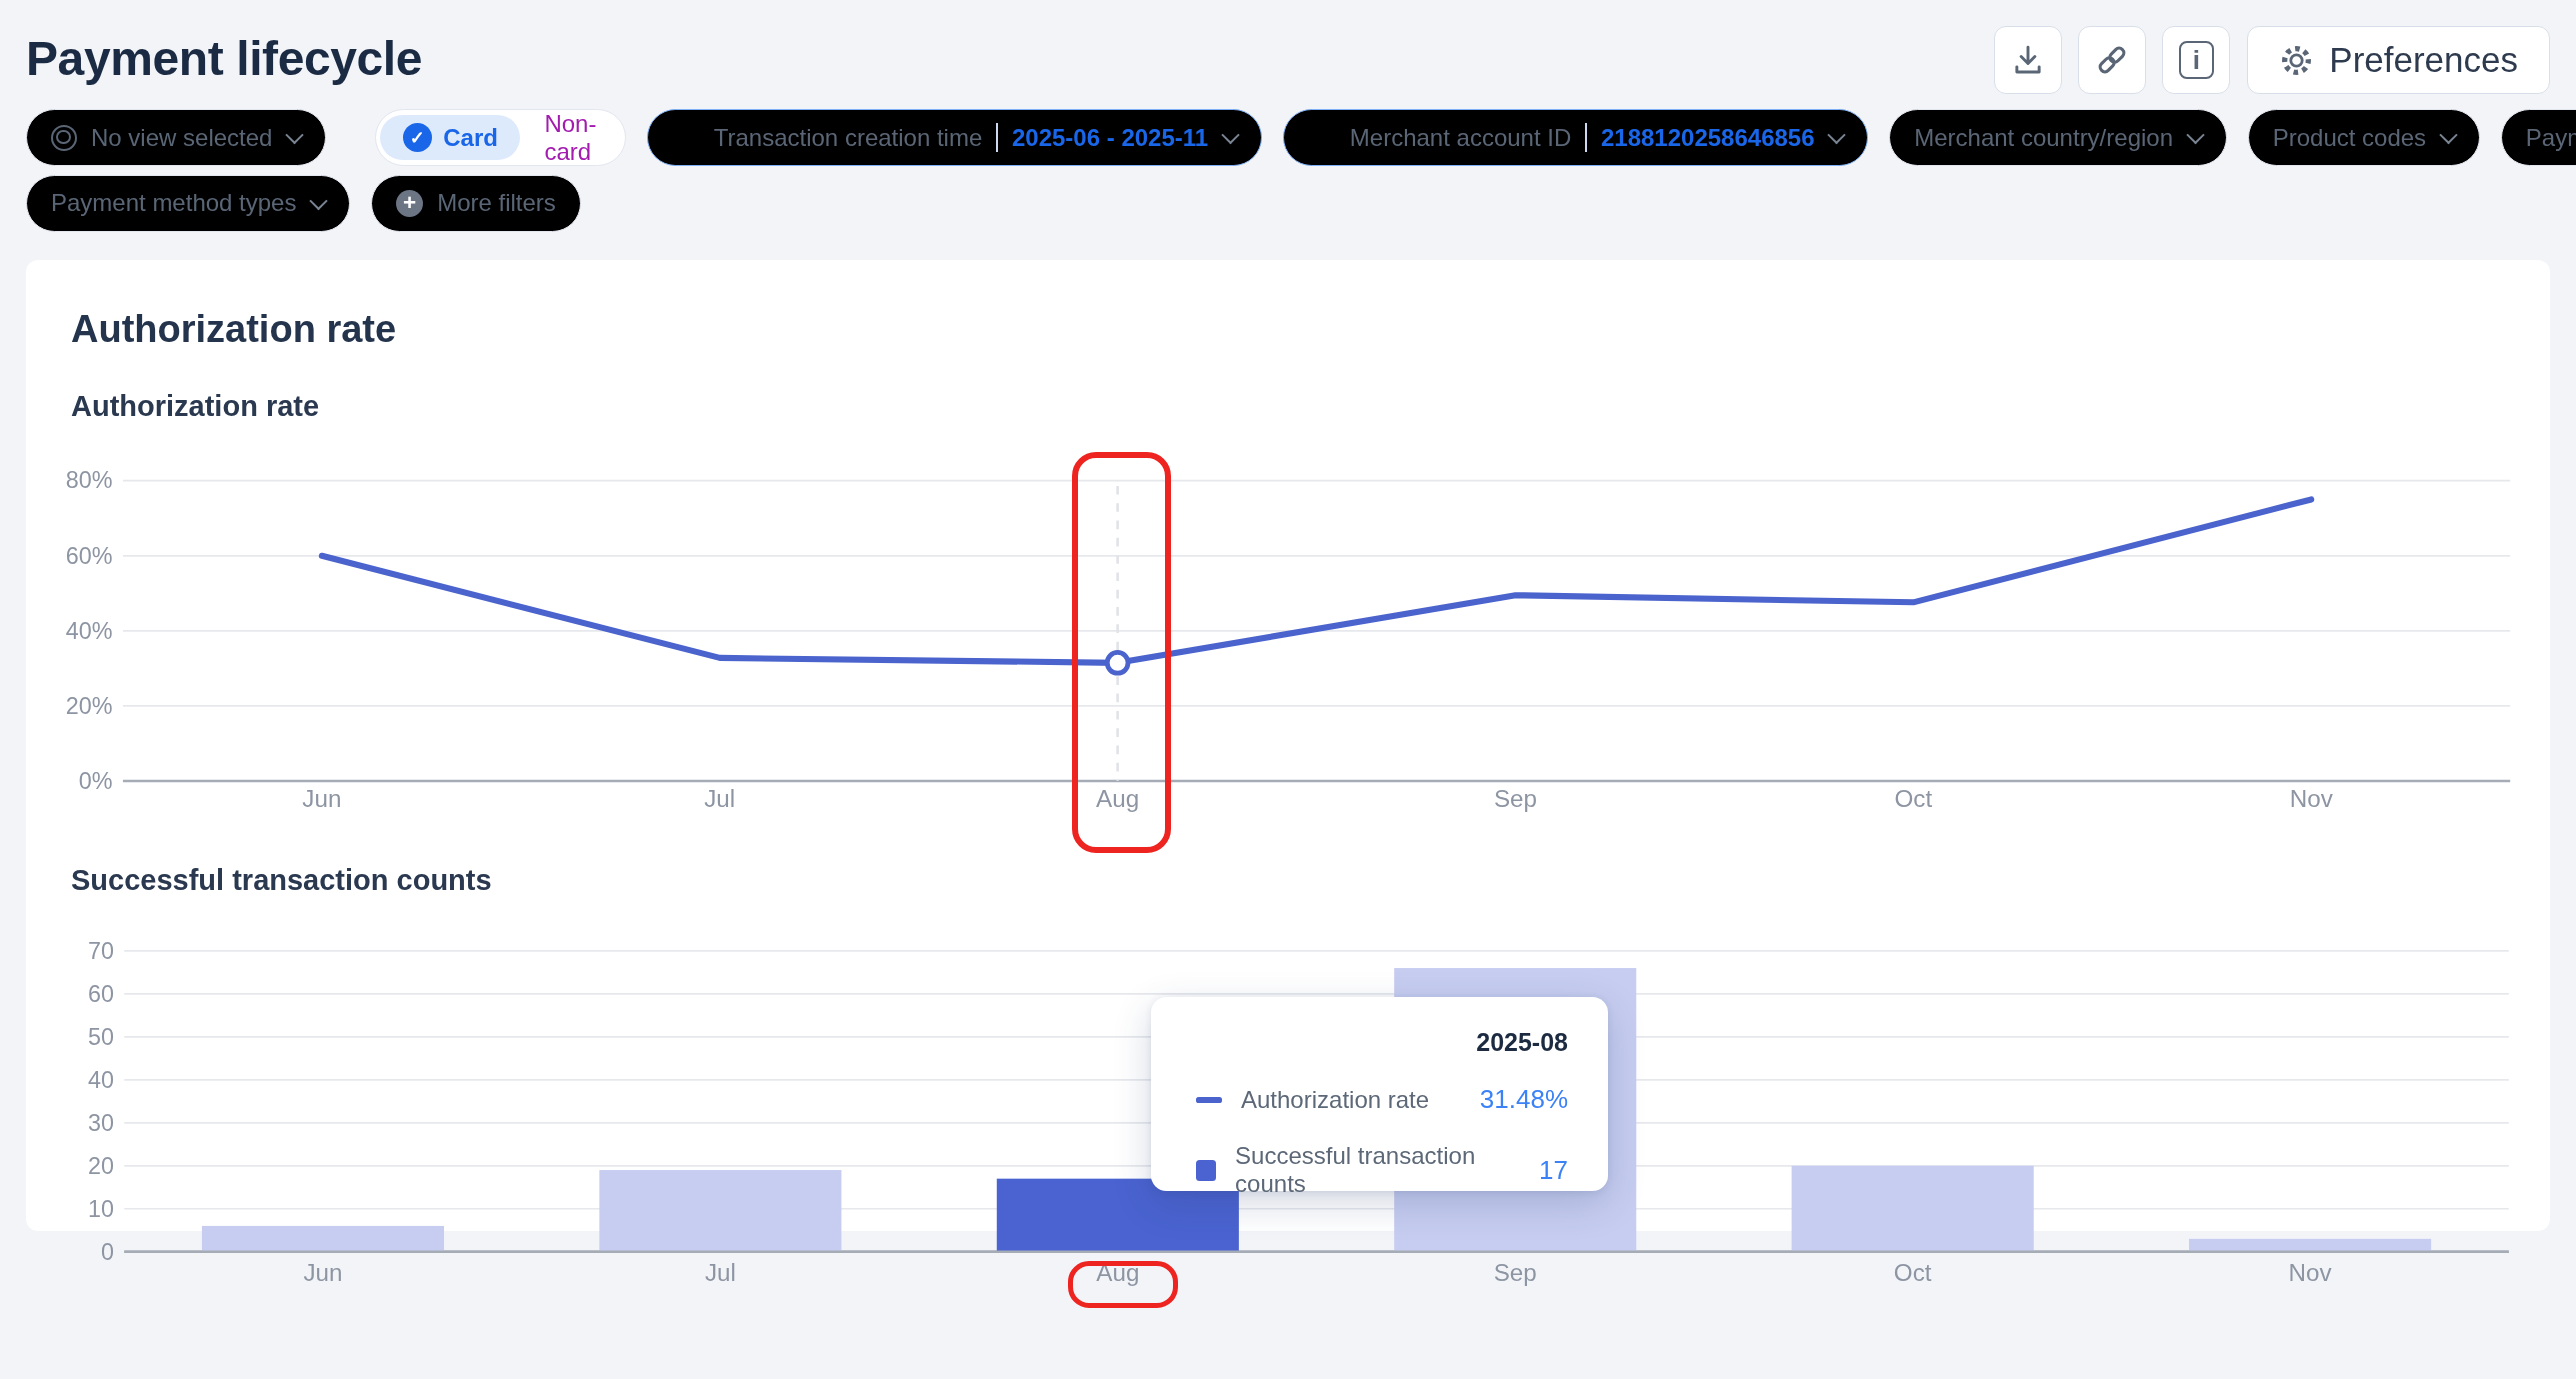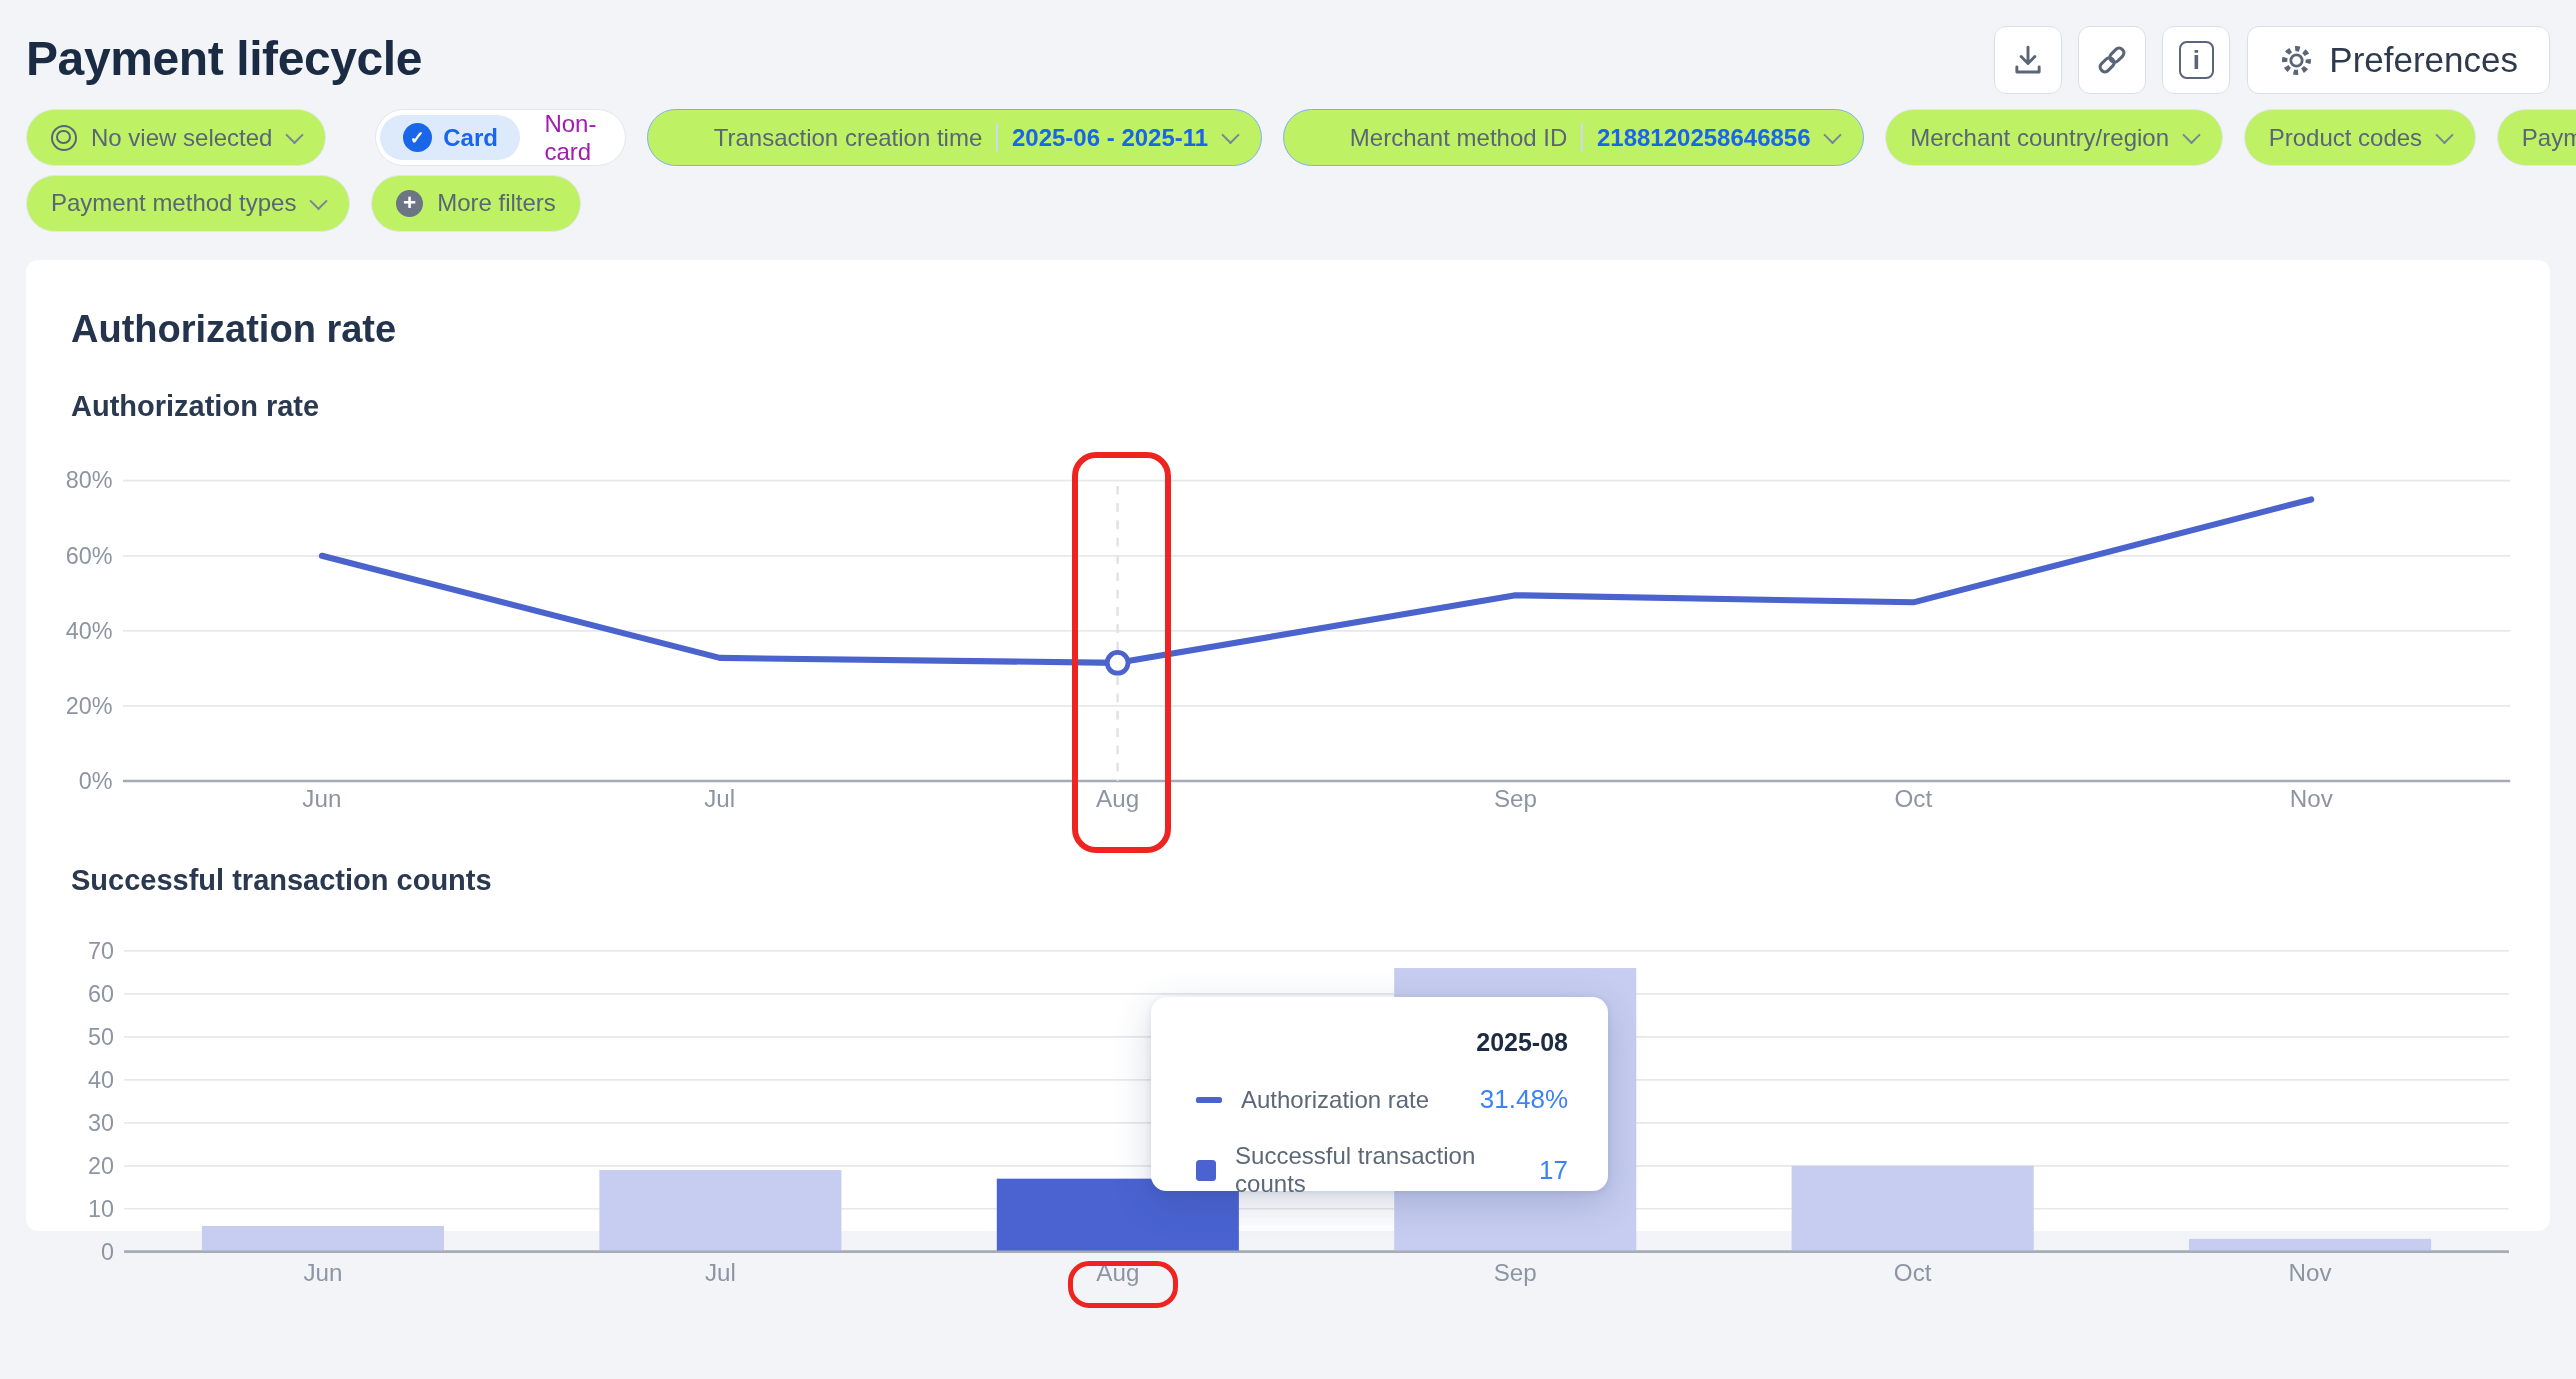--- a/index.html
+++ b/index.html
@@ -31,21 +31,21 @@
     display: flex; align-items: center; justify-content: center;
     font-size: 26px; font-weight: 700; color: #5a6676; font-style: normal;
   }
 
   
   .filters { position: absolute; top: 109px; left: 26px; right: 26px; }
   .frow { display: flex; align-items: center; gap: 21px; }
   .frow + .frow { margin-top: 8.7px; }
   .pill {
     display: inline-flex; align-items: center; gap: 14px; height: 57px;
-    padding: 0 24px; border-radius: 29px; background: #bef264;
+    padding: 0 24px; border-radius: 29px; background: #000000;
     border: 1.7px solid #e2e6ee; color: #5a6676; font-size: 24px;
     font-family: inherit; cursor: pointer; white-space: nowrap;
   }
   .pill.active { border-color: #7fb0f5; }
   .pill .lab { color: #5a6676; margin-left: 42px; }
   .pill .val { color: #1a66e8; font-weight: 600; }
   .vr { width: 1.7px; height: 29px; background: #ccd9f0; }
   .chev {
     width: 13px; height: 13px; border-right: 2.6px solid #7a8594; border-bottom: 2.6px solid #7a8594;
     transform: rotate(45deg) translate(-1.7px,-1.7px); margin-left: 1.7px;
@@ -159,21 +159,21 @@
         </span>
         <span class="seg-off">Non-card</span>
       </div>
       <button class="pill active">
         <span class="lab">Transaction creation time</span>
         <span class="vr"></span>
         <span class="val">2025-06 - 2025-11</span>
         <span class="chev"></span>
       </button>
       <button class="pill active">
-        <span class="lab">Merchant method ID</span>
+        <span class="lab">Merchant account ID</span>
         <span class="vr"></span>
         <span class="val">2188120258646856</span>
         <span class="chev"></span>
       </button>
       <button class="pill">
         <span>Merchant country/region</span>
         <span class="chev"></span>
       </button>
       <button class="pill">
         <span>Product codes</span>

